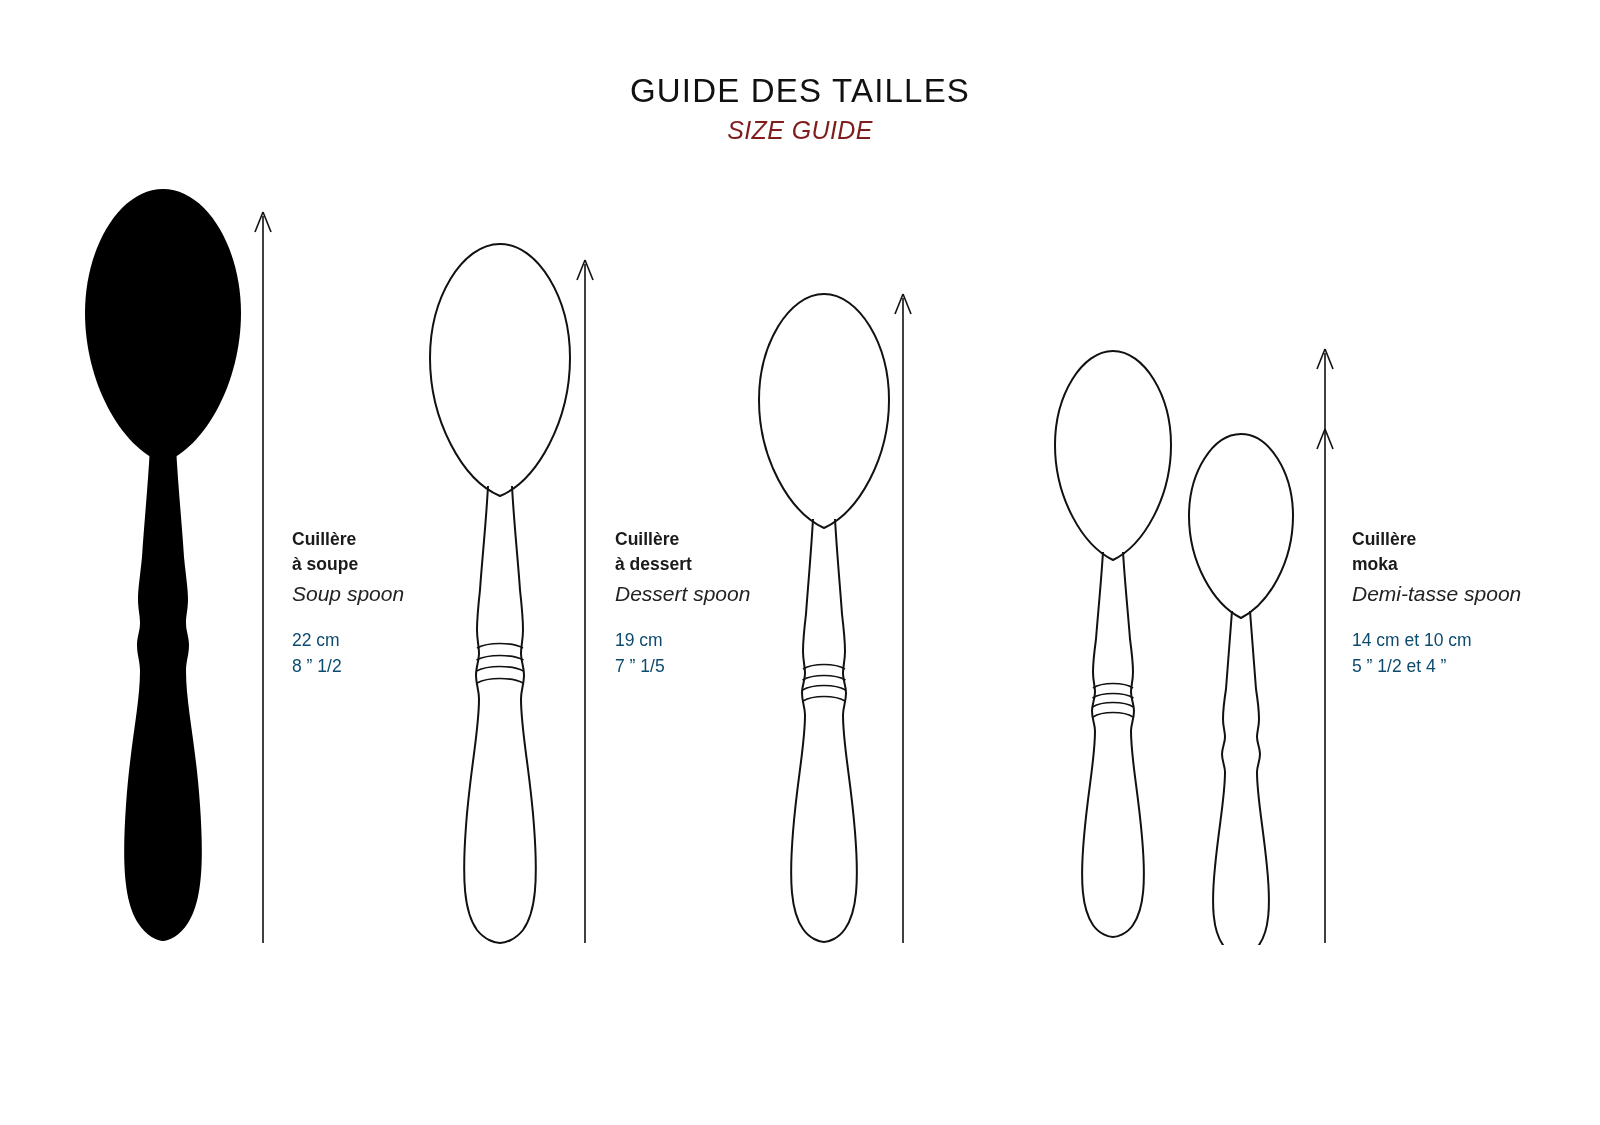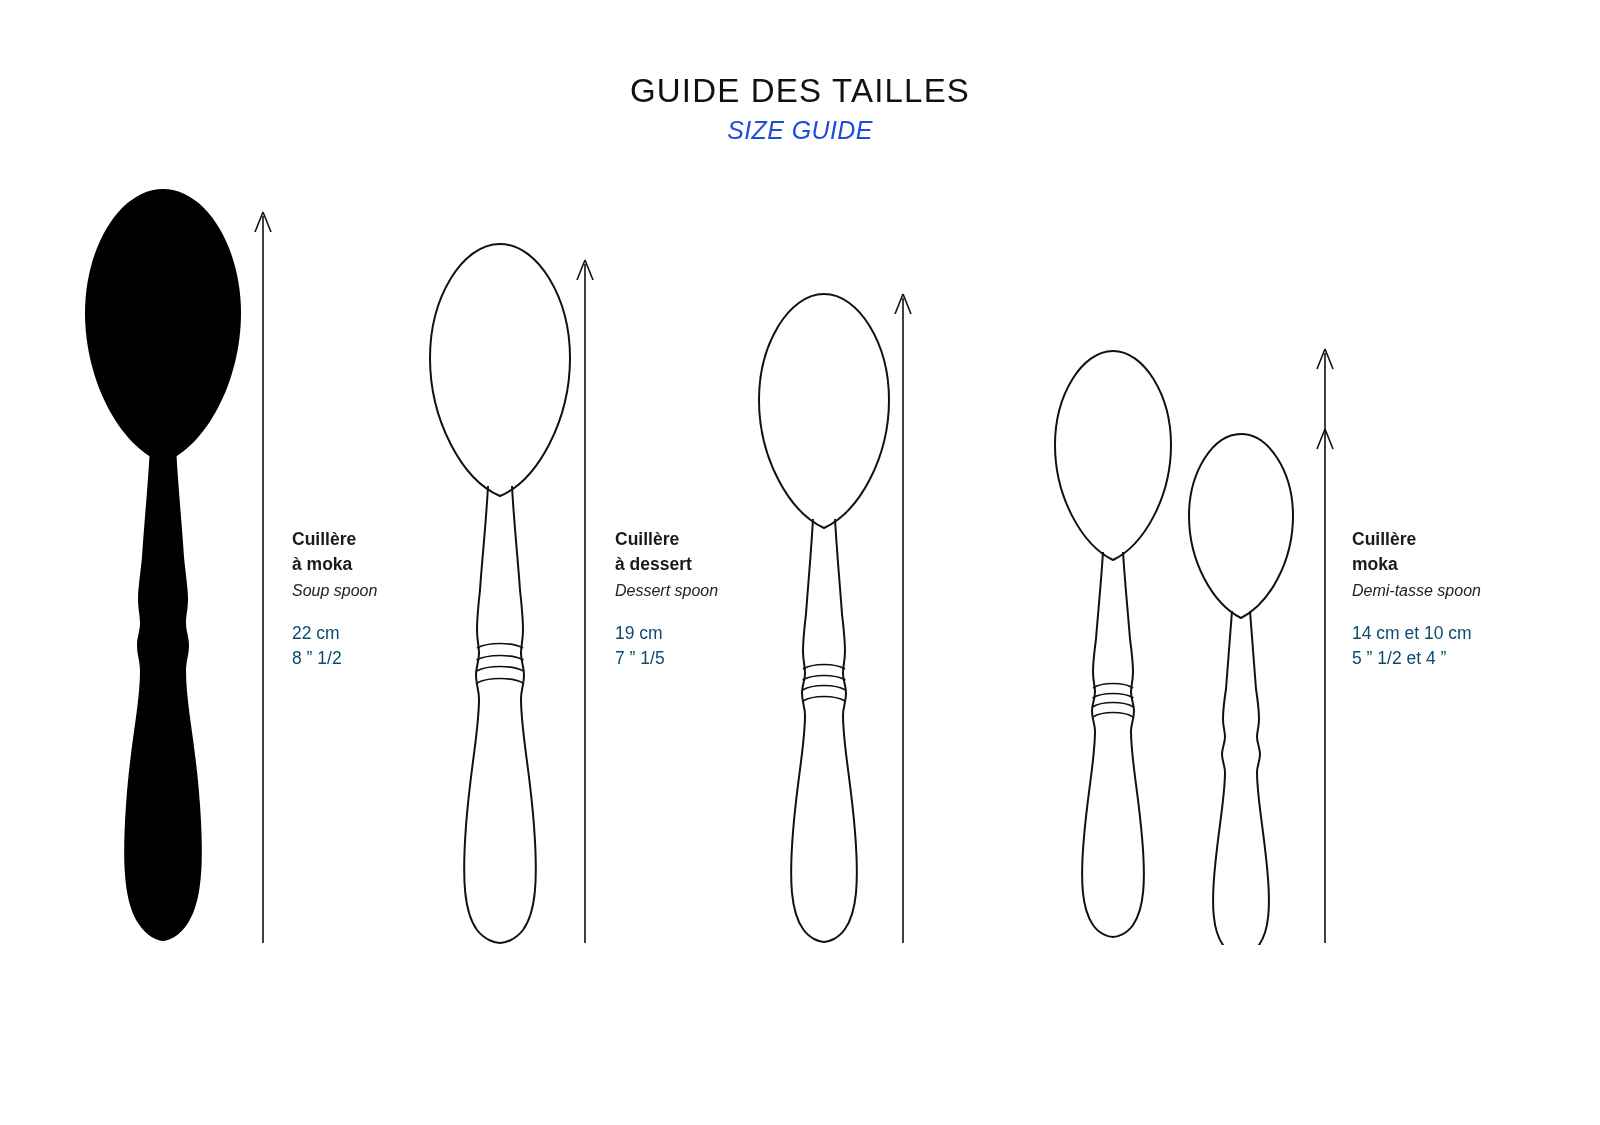--- a/index.html
+++ b/index.html
@@ -35,21 +35,21 @@
     font-size: 33px;
     letter-spacing: 1.2px;
     font-weight: 400;
     color: #111111;
     line-height: 1.15;
   }
   .title-sub {
     font-size: 25px;
     font-style: italic;
     font-weight: 400;
-    color: #1d4ed8;
+    color: #7f1d1d;
     line-height: 1.15;
     margin-top: 6px;
     letter-spacing: 0.4px;
   }
 
   
   .spoon-group {
     position: absolute;
     bottom: 0;
   }
@@ -66,21 +66,21 @@
     position: absolute;
     font-size: 17.5px;
     line-height: 1.45;
     color: #1a1a1a;
     white-space: nowrap;
   }
   .caption .name-line { display: block; font-weight: bold; }
   .caption .en {
     display: block;
     font-style: italic;
-    font-size: 16px;
+    font-size: 21px;
     color: #222222;
     margin-top: 1px;
   }
   .caption .dims {
     display: block;
     margin-top: 19px;
     font-size: 17.5px;
     color: #0c4a6e;
   }
   .caption .dims span { display: block; }
@@ -123,21 +123,21 @@
   </div>
 
   <svg class="arrow-svg" style="left:250px; top:210px;" width="26" height="735" viewBox="0 0 26 735">
     <line x1="13" y1="6" x2="13" y2="733" stroke="#111111" stroke-width="1.6"></line>
     <path d="M13 2 L5 22" stroke="#111111" stroke-width="1.6" fill="none"></path>
     <path d="M13 2 L21 22" stroke="#111111" stroke-width="1.6" fill="none"></path>
   </svg>
 
   <div class="caption" style="left:292px; top:527px;">
     <span class="name-line">Cuillère</span>
-    <span class="name-line">à moka</span>
+    <span class="name-line">à soupe</span>
     <span class="en">Soup spoon</span>
     <span class="dims">
       <span>22 cm</span>
       <span>8 ” 1/2</span>
     </span>
   </div>
 
   <div class="spoon-group" style="left:420px; bottom:180px;">
     <svg class="spoon-svg" width="160" height="705" viewBox="0 0 160 705" aria-hidden="true">
       <path d="M80 4

